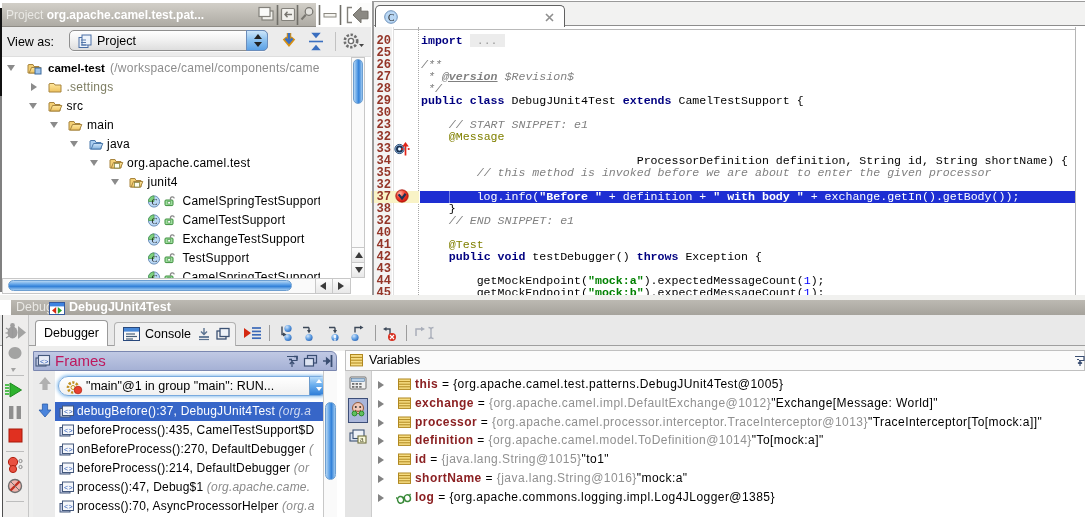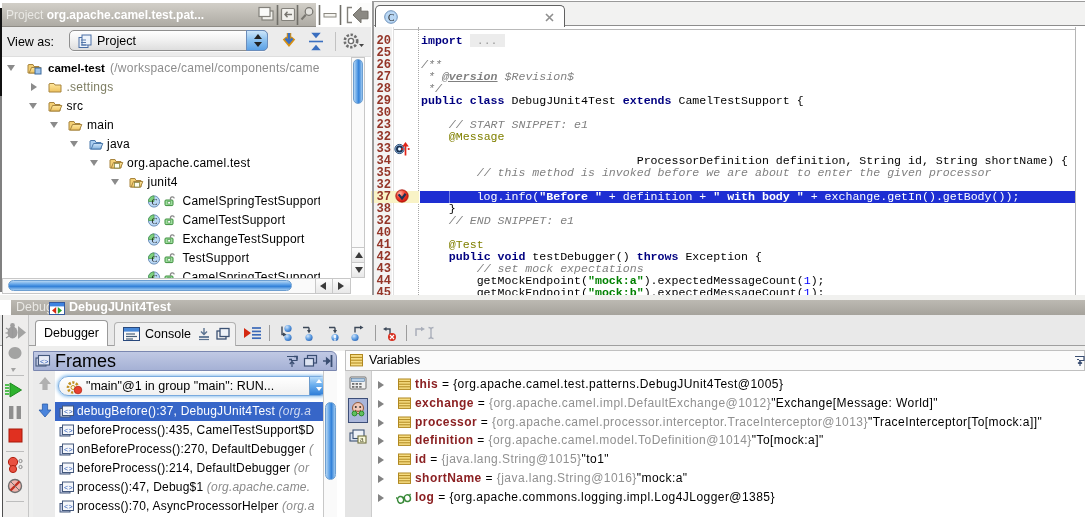--- a/index.html
+++ b/index.html
@@ -317,21 +317,20 @@
 <div class="cline" style="top:67.5px"><span class="kw">public class</span> DebugJUnit4Test <span class="kw">extends</span> CamelTestSupport {</div>
 <div class="cline" style="top:91.5px">    <span class="cm">// START SNIPPET: e1</span></div>
 <div class="cline" style="top:103.5px">    <span class="an">@Message</span></div>
 <div class="cline" style="top:127.5px">                               ProcessorDefinition definition, String id, String shortName) {</div>
 <div class="cline" style="top:139.5px">        <span class="cm">// this method is invoked before we are about to enter the given processor</span></div>
 <div class="cline" style="top:163.5px;color:#fff">        log.info(<b>"Before "</b> + definition + <b>" with body "</b> + exchange.getIn().getBody());</div>
 <div class="cline" style="top:175.5px">    }</div>
 <div class="cline" style="top:187.5px">    <span class="cm">// END SNIPPET: e1</span></div>
 <div class="cline" style="top:211.5px">    <span class="an">@Test</span></div>
 <div class="cline" style="top:223.5px">    <span class="kw">public void</span> testDebugger() <span class="kw">throws</span> Exception {</div>
-<div class="cline" style="top:235.5px">        <span class="cm">// set mock expectations</span></div>
 <div class="cline" style="top:247.5px">        getMockEndpoint(<span class="st">"mock:a"</span>).expectedMessageCount(<span class="nm">1</span>);</div>
 <div class="cline" style="top:259.5px">        getMockEndpoint(<span class="st">"mock:b"</span>).expectedMessageCount(<span class="nm">1</span>);</div>
 </div>
 
 <svg class="a" style="left:394px;top:141px" width="16" height="15">
  <circle cx="5.5" cy="8" r="4.6" fill="#a4cdf2" stroke="#2a4a74" stroke-width="1"></circle>
     <circle cx="5.5" cy="8" r="2.6" fill="none" stroke="#1a3050" stroke-width="1.8"></circle>
     <circle cx="5.5" cy="8" r="1.2" fill="#fff"></circle>
  <path d="M11.5,14.5 V4" stroke="#e02418" stroke-width="1.7" fill="none"></path>
     <path d="M11.5,1 L8.2,5.6 h6.6 Z" fill="#e02418"></path>
@@ -493,21 +492,21 @@
 <div class="a" style="left:29px;top:346px;width:4px;height:171px;background:#eeeeed"></div>
 <div class="a" style="left:338px;top:351px;width:7px;height:166px;background:#ffffff"></div>
 <div class="a" id="fhead"></div>
 <svg class="a" style="left:35px;top:353.5px" width="17" height="14">
     <g fill="none" stroke="#44587c" stroke-width="1.1">
       <rect x="1" y="4" width="10" height="8" fill="#c4cde6"></rect>
       <rect x="3.5" y="1.5" width="11" height="9.5" fill="#e8ecf6"></rect>
     </g>
     <text x="5" y="9.5" font-size="7" fill="#2858b8" font-family="Liberation Mono">&lt;&gt;</text>
   </svg>
-<div class="a" style="left:55px;top:351px;font-size:18px;line-height:20px;color:#000000">Frames</div>
+<div class="a" style="left:55px;top:351px;font-size:15px;line-height:20px;color:#be185d">Frames</div>
 <svg class="a" style="left:286px;top:353px" width="48" height="16" fill="none" stroke="#3a4e72" stroke-width="1.2">
  <path d="M1,3.5 h10 v4 h-6"></path>
     <line x1="3" y1="6.5" x2="6" y2="6.5" stroke-width="1.6"></line>
     <path d="M6,14 v-5 M3.8,11 L6,8.5 L8.2,11"></path>
     <path d="M8,3.5 h3 v3" stroke-width="1.6"></path>
  <g transform="translate(17,0)">
       <rect x="4.5" y="2.5" width="9" height="7.5"></rect>
       <rect x="1.5" y="5.5" width="9" height="7.5" fill="#dde4f2"></rect>
     </g>
  <g transform="translate(36,0)">

